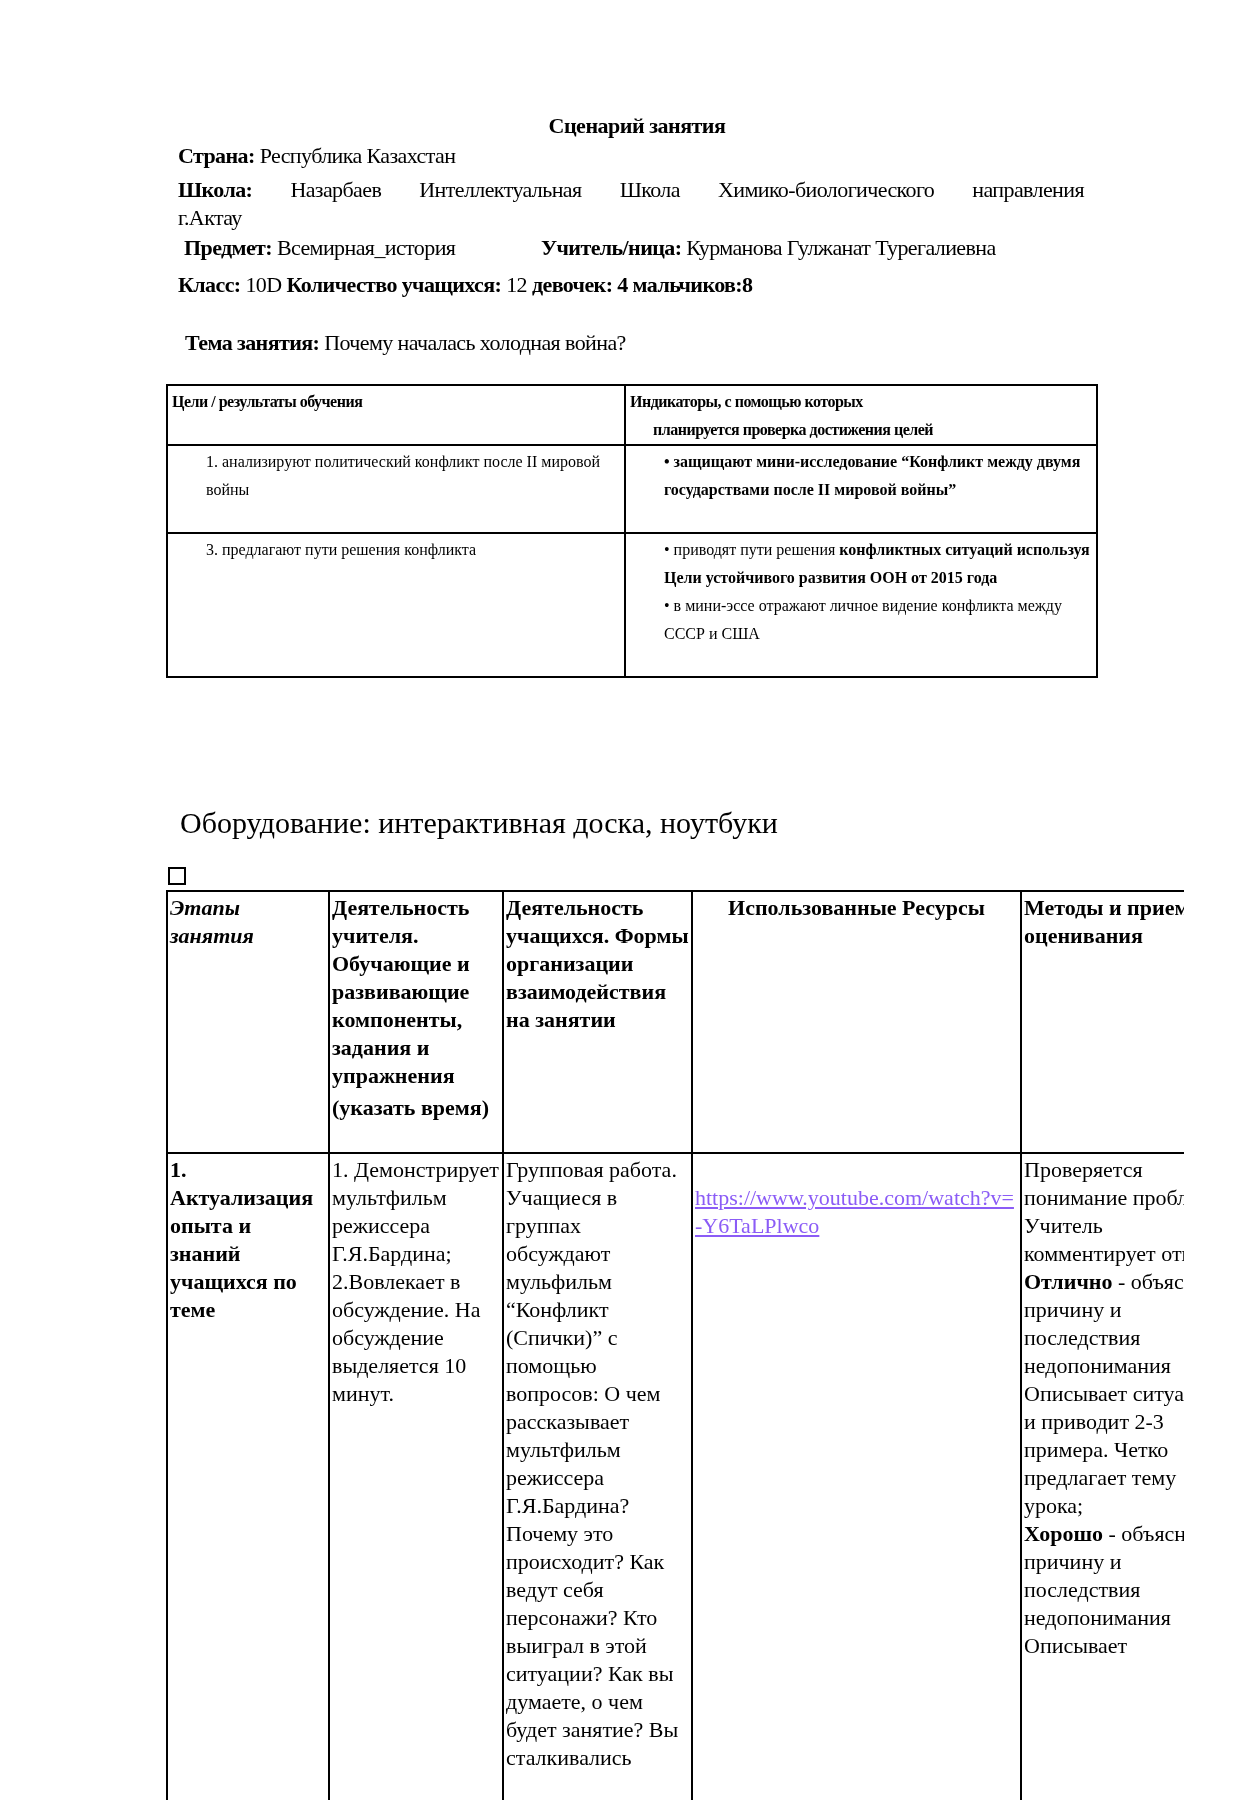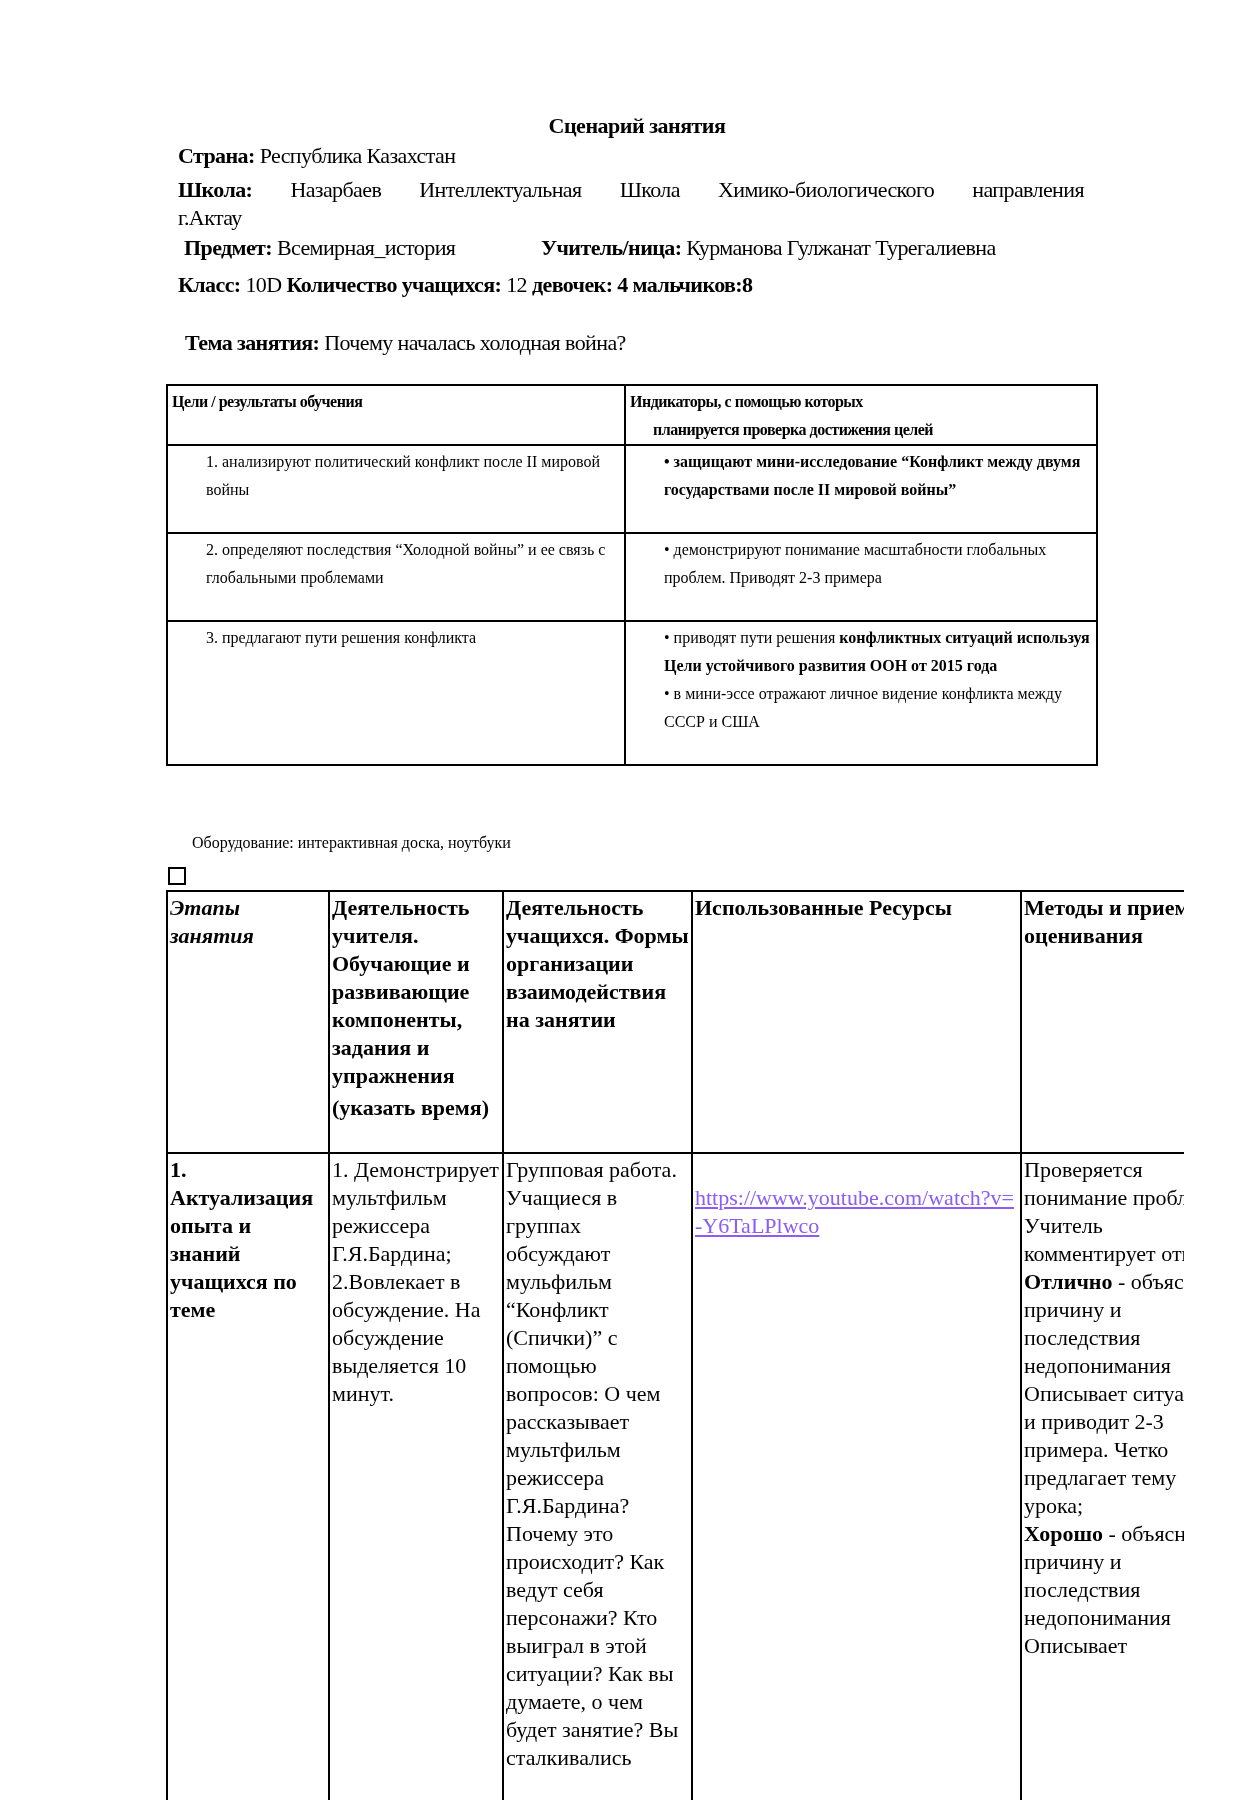--- a/index.html
+++ b/index.html
@@ -11,26 +11,26 @@
   .info b { font-weight: bold; }
   #school-line { top: 177px; width: 906px; display: flex; justify-content: space-between; }
   #school-line span { white-space: nowrap; }
   table { border-collapse: collapse; }
   #goals { left: 166px; top: 384px; width: 932px; font-size: 16px; }
   #goals td { border: 2px solid #000; vertical-align: top; line-height: 28px; padding: 2px 4px 0 4px; }
   #goals .c1 { width: 448px; }
   #goals .hdr { font-weight: bold; letter-spacing: -0.5px; }
   #goals .ind { padding-left: 38px; }
   #goals .goal { padding-left: 38px; }
-  #equip { left: 180px; top: 834px; font-size: 16px; margin-left: 12px; }
+  #equip { left: 180px; top: 806px; font-size: 30px; }
   #checkbox { left: 168px; top: 867px; width: 14px; height: 14px; border: 2px solid #000; }
   #plan { left: 166px; top: 890px; width: 1070px; font-size: 22px; table-layout: fixed; }
   #plan td, #plan th { border: 2px solid #000; vertical-align: top; text-align: left; line-height: 28px; padding: 2px 2px 0 2px; }
   #plan th { font-weight: bold; }
-  #plan .res-h { text-align: left; }
+  #plan .res-h { text-align: center; }
   #plan-wrap { position: absolute; left: 0; top: 0; width: 1184px; height: 1800px; overflow: hidden; }
   a.link { color: #8b5cf6; text-decoration: underline; }
   .bold { font-weight: bold; }
 </style>
 </head>
 <body>
 
 <div class="abs" id="title">Сценарий занятия</div>
 
 <div class="abs info" style="top:143px;">
@@ -78,24 +78,20 @@
     <td class="hdr">
       <div>Индикаторы, с помощью которых</div>
       <div style="padding-left:6px;margin-left:17px;">планируется проверка достижения целей</div>
     </td>
   </tr>
   <tr>
     <td class="goal" style="height:84px;">1. анализируют политический конфликт после II мировой войны</td>
     <td class="ind bold">• защищают мини-исследование “Конфликт между двумя государствами после II мировой войны”</td>
   </tr>
   <tr>
-    <td class="goal" style="height:84px;">2. определяют последствия “Холодной войны” и ее связь с глобальными проблемами</td>
-    <td class="ind">• демонстрируют понимание масштабности глобальных проблем. Приводят 2-3 примера</td>
-  </tr>
-  <tr>
     <td class="goal" style="height:140px;">3. предлагают пути решения конфликта</td>
     <td class="ind">
       <div><span>• приводят пути решения </span><b>конфликтных ситуаций используя Цели устойчивого развития ООН от 2015 года</b></div>
       <div>• в мини-эссе отражают личное видение конфликта между СССР и США</div>
     </td>
   </tr>
 </tbody>
   </table>
 
 <div class="abs" id="equip">Оборудование: интерактивная доска, ноутбуки</div>

